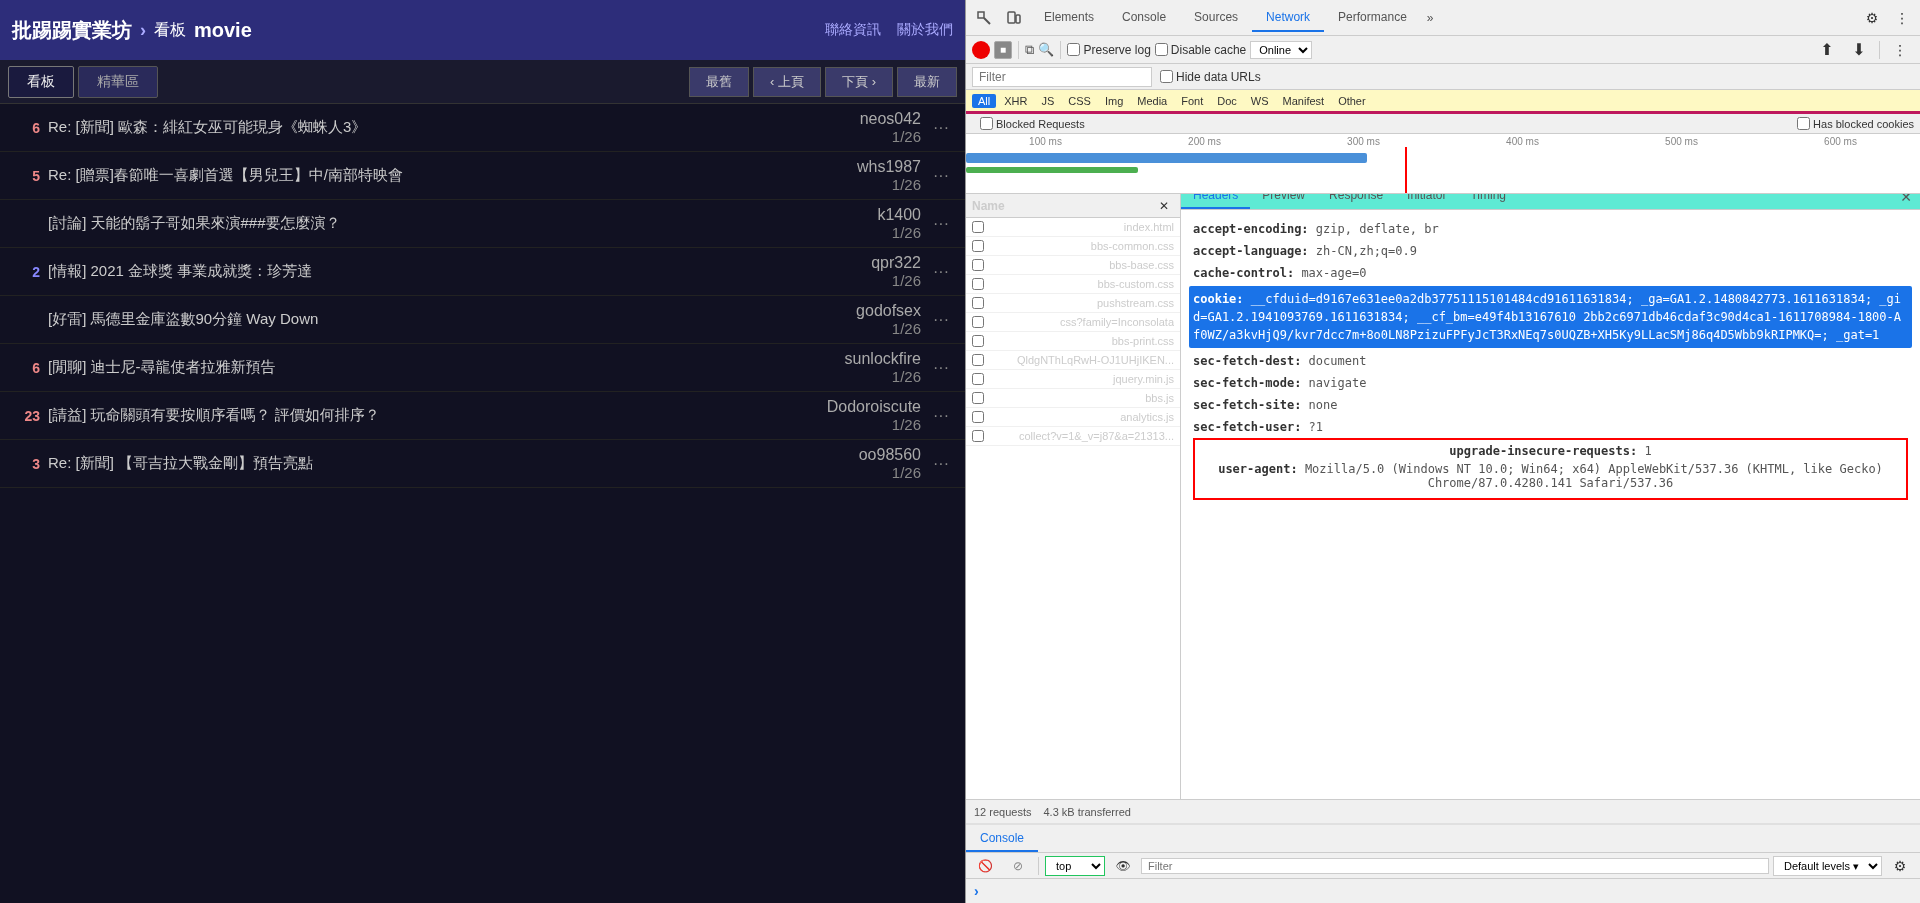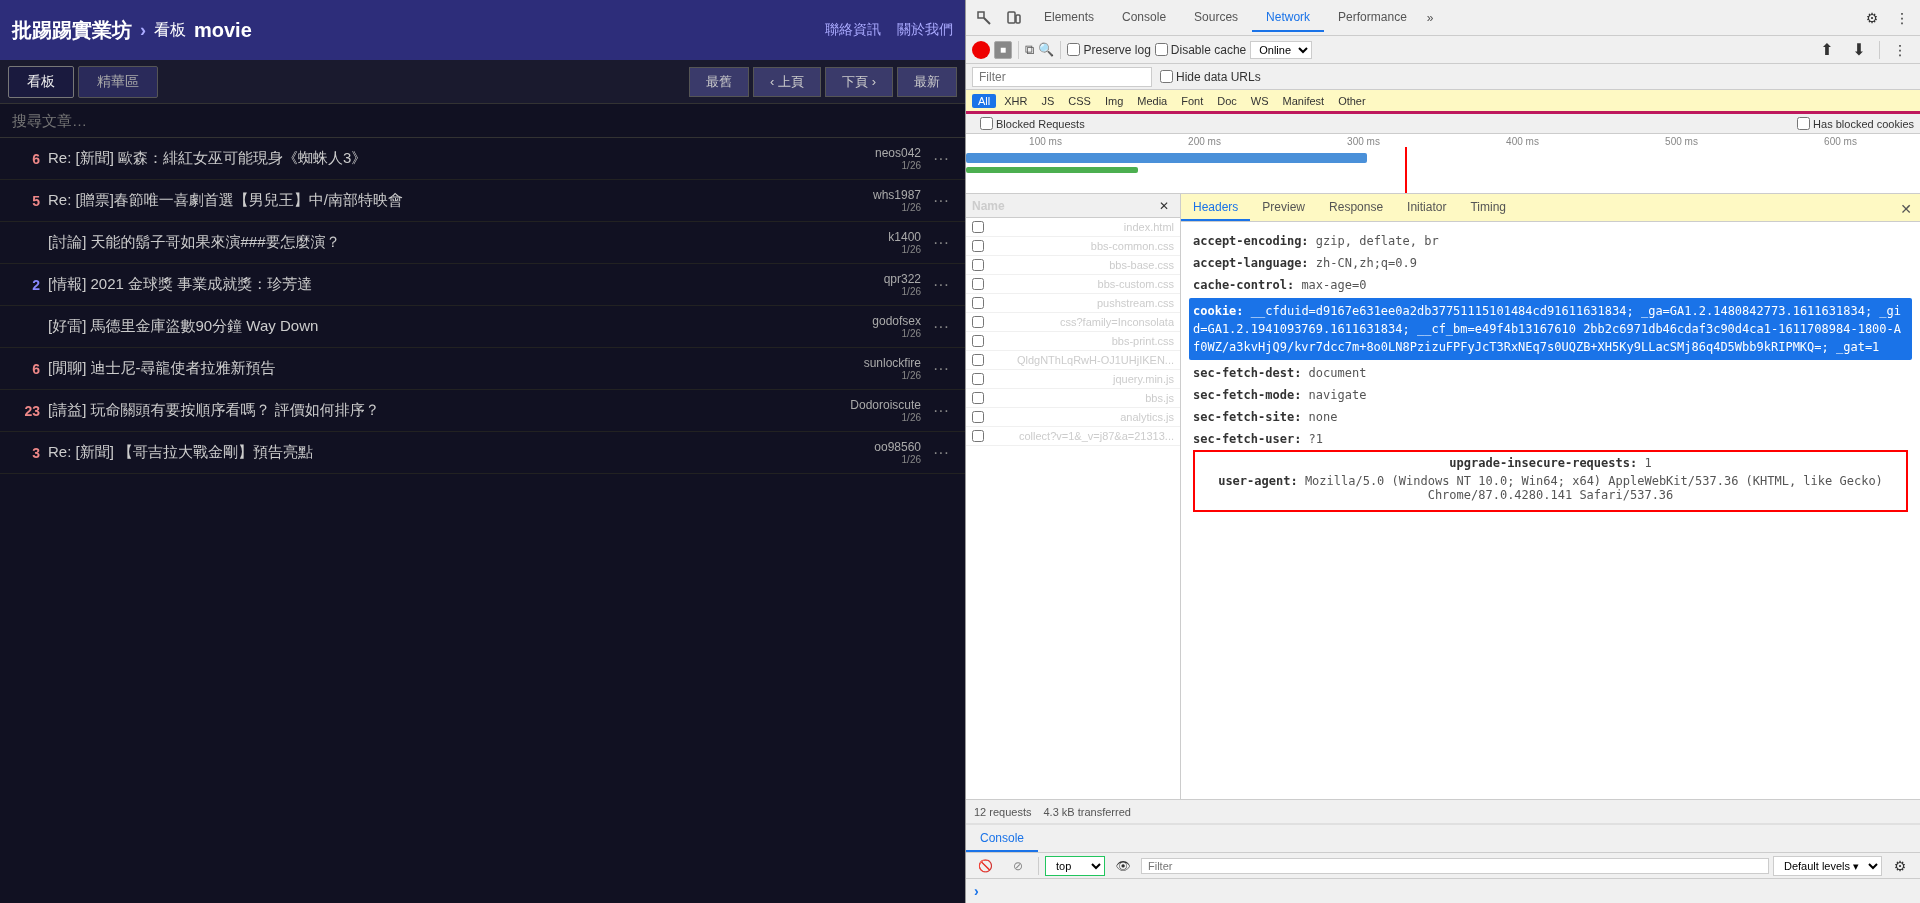--- a/index.html
+++ b/index.html
@@ -126,22 +126,22 @@
       flex: 1;
       font-size: 15px;
       color: #ccc;
     }
     .post-author-date {
       display: flex;
       flex-direction: column;
       align-items: flex-end;
       min-width: 80px;
     }
-    .post-date { color: #888; font-size: 10px; }
-    .post-author { color: #aaa; font-size: 12px; }
+    .post-date { color: #888; font-size: 15px; }
+    .post-author { color: #aaa; font-size: 16px; }
     .post-more {
       color: #888;
       font-size: 16px;
       cursor: pointer;
       padding: 0 4px;
     }
 
     
     #devtools-panel {
       flex: 1;
@@ -373,23 +373,23 @@
     
     .dt-headers-panel {
       flex: 1;
       background: white;
       overflow-y: auto;
       display: flex;
       flex-direction: column;
     }
     .dt-headers-tabs {
       display: flex;
-      background: #fef9c3;
+      background: #5eead4;
       border-bottom: 1px solid #ccc;
-      height: 28px;
+      height: 16px;
       align-items: flex-end;
       gap: 0;
       position: sticky;
       top: 0;
     }
     .dt-htab {
       padding: 5px 12px;
       font-size: 12px;
       color: #555;
       cursor: pointer;
@@ -538,23 +538,20 @@
       <div class="bbs-tab">精華區</div>
     </div>
     <div class="bbs-nav-buttons">
       <button class="bbs-btn">最舊</button>
       <button class="bbs-btn">‹ 上頁</button>
       <button class="bbs-btn">下頁 ›</button>
       <button class="bbs-btn">最新</button>
     </div>
   </div>
 
-  <div class="bbs-search">
-    <input type="text" placeholder="搜尋文章…" style="">
-  </div>
 
   <div class="bbs-posts scrollbar-thin">
 
   <div class="bbs-post">
         <div class="post-score positive">6</div>
         <div class="post-title">Re: [新聞] 歐森：緋紅女巫可能現身《蜘蛛人3》</div>
         <div class="post-author-date">
           <div class="post-author">neos042</div>
           <div class="post-date">1/26</div>
         </div>

